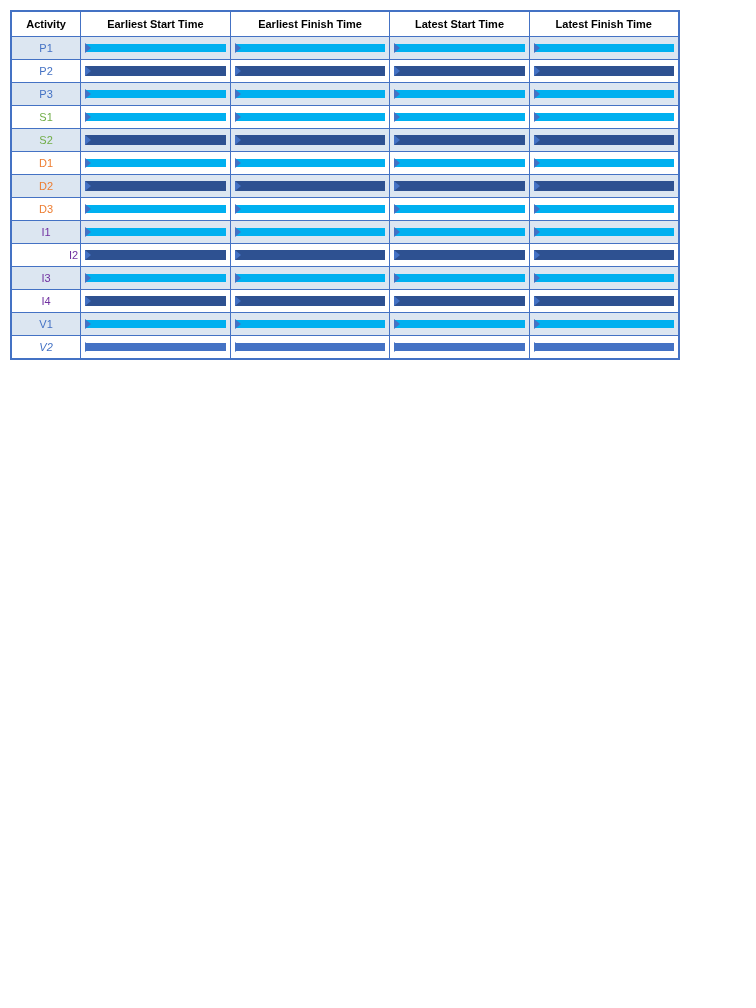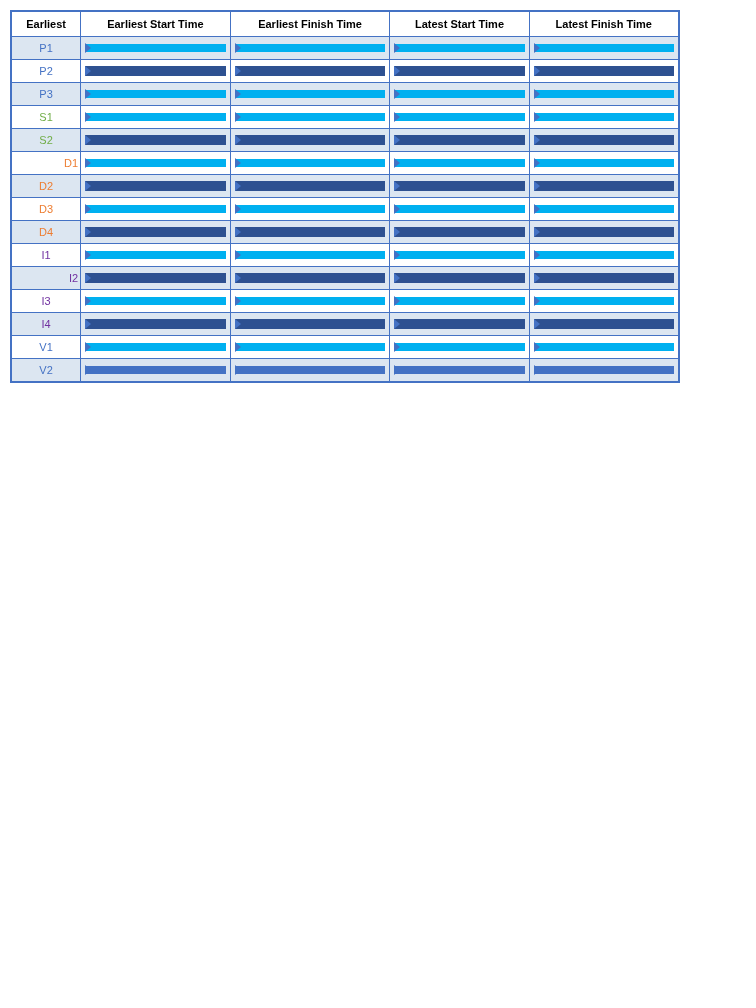--- a/index.html
+++ b/index.html
@@ -114,21 +114,21 @@
       background: #ffffff;
     }
   </style>
 </head>
 <body>
 
 <div class="table-container">
   <table>
     <thead>
       <tr>
-        <th>Earliest</th>
+        <th>Activity</th>
         <th>Earliest Start Time</th>
         <th>Earliest Finish Time</th>
         <th>Latest Start Time</th>
         <th>Latest Finish Time</th>
       </tr>
     </thead>
     <tbody id="table-body">
     <tr>
           <td class="activity-cell blue" style="color: rgb(68, 114, 196); margin-left: 35px;">P1</td>
           <td class="bar-cell">
@@ -258,21 +258,21 @@
             </div>
           </td>
           <td class="bar-cell">
             <div class="bar-container">
               <div class="arrow-left"></div>
               <div class="bar-dark" style="background: rgb(46, 81, 145);"></div>
             </div>
           </td>
         </tr>
         <tr>
-          <td class="activity-cell orange" style="color: rgb(237, 125, 49); text-align: right;">D1</td>
+          <td class="activity-cell orange" style="color: rgb(237, 125, 49);">D1</td>
           <td class="bar-cell">
             <div class="bar-container">
               <div class="arrow-left"></div>
               <div class="bar bar-bright"></div>
             </div>
           </td>
           <td class="bar-cell">
             <div class="bar-container">
               <div class="arrow-left"></div>
               <div class="bar bar-bright"></div>
@@ -339,47 +339,20 @@
             </div>
           </td>
           <td class="bar-cell">
             <div class="bar-container">
               <div class="arrow-left"></div>
               <div class="bar bar-bright"></div>
             </div>
           </td>
         </tr>
         <tr>
-          <td class="activity-cell orange" style="color: rgb(237, 125, 49);">D4</td>
-          <td class="bar-cell">
-            <div class="bar-container">
-              <div class="arrow-left"></div>
-              <div class="bar-dark" style="background: rgb(46, 81, 145);"></div>
-            </div>
-          </td>
-          <td class="bar-cell">
-            <div class="bar-container">
-              <div class="arrow-left"></div>
-              <div class="bar-dark" style="background: rgb(46, 81, 145);"></div>
-            </div>
-          </td>
-          <td class="bar-cell">
-            <div class="bar-container">
-              <div class="arrow-left"></div>
-              <div class="bar-dark" style="background: rgb(46, 81, 145);"></div>
-            </div>
-          </td>
-          <td class="bar-cell">
-            <div class="bar-container">
-              <div class="arrow-left"></div>
-              <div class="bar-dark" style="background: rgb(46, 81, 145);"></div>
-            </div>
-          </td>
-        </tr>
-        <tr>
           <td class="activity-cell purple" style="color: rgb(112, 48, 160);">I1</td>
           <td class="bar-cell">
             <div class="bar-container">
               <div class="arrow-left"></div>
               <div class="bar bar-bright"></div>
             </div>
           </td>
           <td class="bar-cell">
             <div class="bar-container">
               <div class="arrow-left"></div>
@@ -501,21 +474,21 @@
             </div>
           </td>
           <td class="bar-cell">
             <div class="bar-container">
               <div class="arrow-left"></div>
               <div class="bar bar-bright"></div>
             </div>
           </td>
         </tr>
         <tr>
-          <td class="activity-cell blue" style="color: rgb(68, 114, 196);">V2</td>
+          <td class="activity-cell blue" style="color: rgb(68, 114, 196); font-style: italic;">V2</td>
           <td class="bar-cell">
             <div class="bar-container">
               <div class="arrow-left"></div>
               <div class="bar" style="background: rgb(68, 114, 196);"></div>
             </div>
           </td>
           <td class="bar-cell">
             <div class="bar-container">
               <div class="arrow-left"></div>
               <div class="bar" style="background: rgb(68, 114, 196);"></div>

